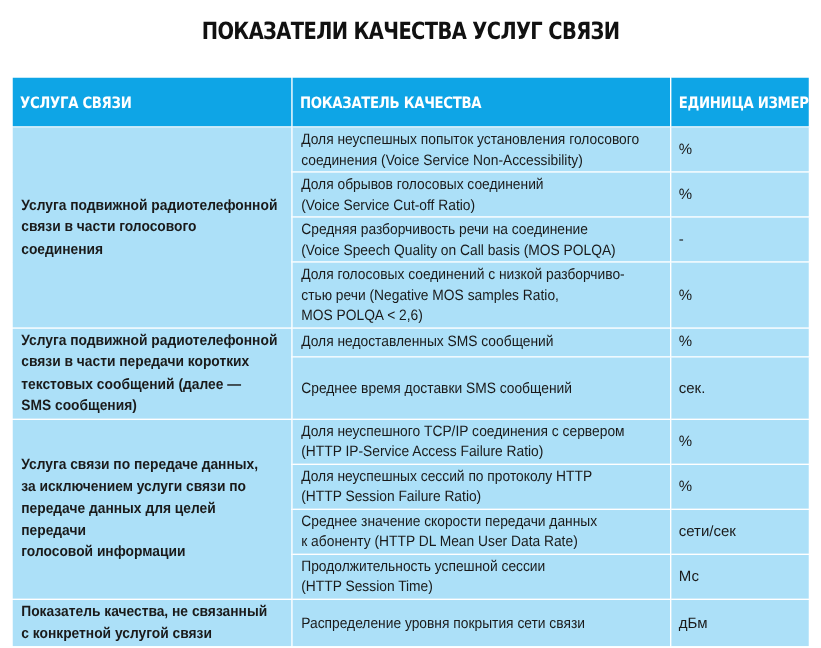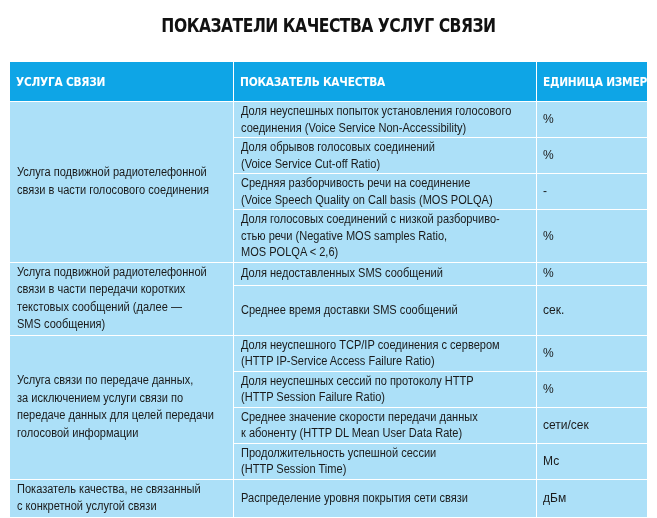--- a/index.html
+++ b/index.html
@@ -21,21 +21,21 @@
       font-family: "DejaVu Sans", sans-serif; font-weight: bold; font-size: 12.5px;
       padding: 0 6px; height: 39px; border: 1.5px solid #ffffff; line-height: 16px;
       letter-spacing: -0.3px;
       text-decoration: underline;
     }
     table.qt th span { display: inline-block; transform: scaleX(0.85); transform-origin: left center; white-space: nowrap; }
     table.qt td {
       background: #ace0f8; color: #1a1a1a; vertical-align: middle;
       border: 1.5px solid #ffffff; padding: 1px 7px; font-size: 12px; line-height: 16.5px;
     }
-    table.qt td.svc { font-weight: normal; font-size: 12px; line-height: 17.5px; margin-left: 32px; }
+    table.qt td.svc { font-weight: bold; font-size: 12px; line-height: 17.5px; margin-left: 32px; }
     table.qt td.ind span, table.qt td.svc span { display: block; transform: scaleX(0.92); transform-origin: left center; width: 108%; }
     table.qt td.unit { padding-left: 6px; }
     .pre { white-space: pre-line; }
   </style>
 </head>
 <body>
 
 <div class="title">ПОКАЗАТЕЛИ КАЧЕСТВА УСЛУГ СВЯЗИ</div>
 
 <table class="qt">

